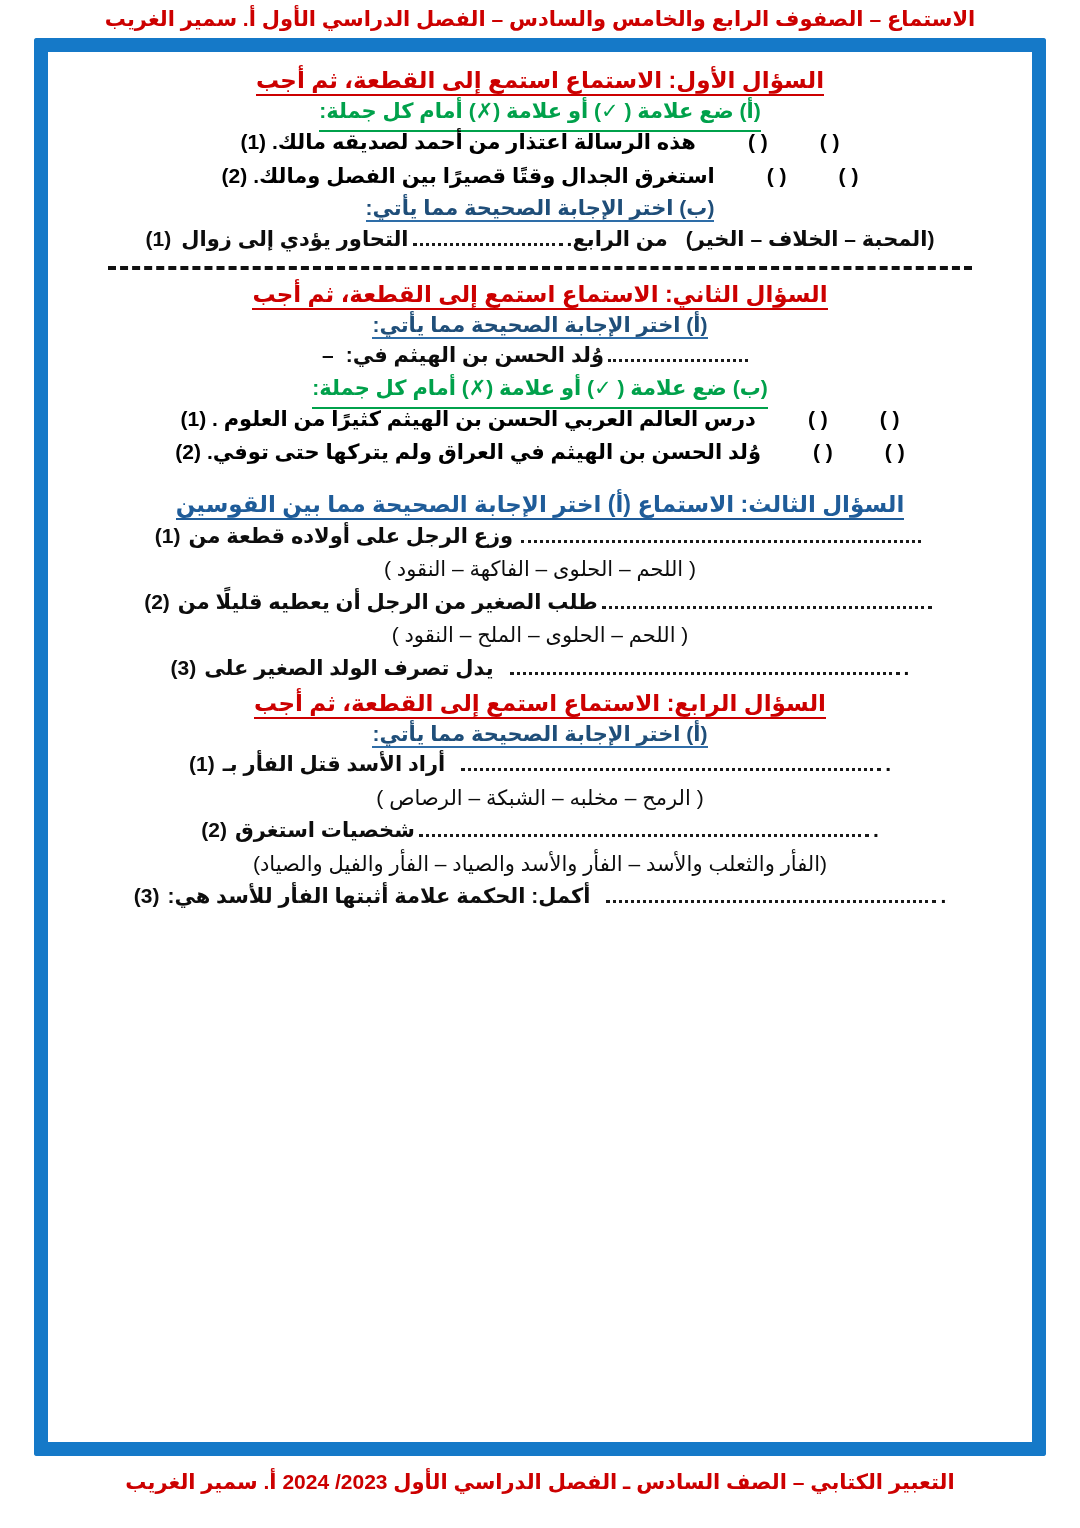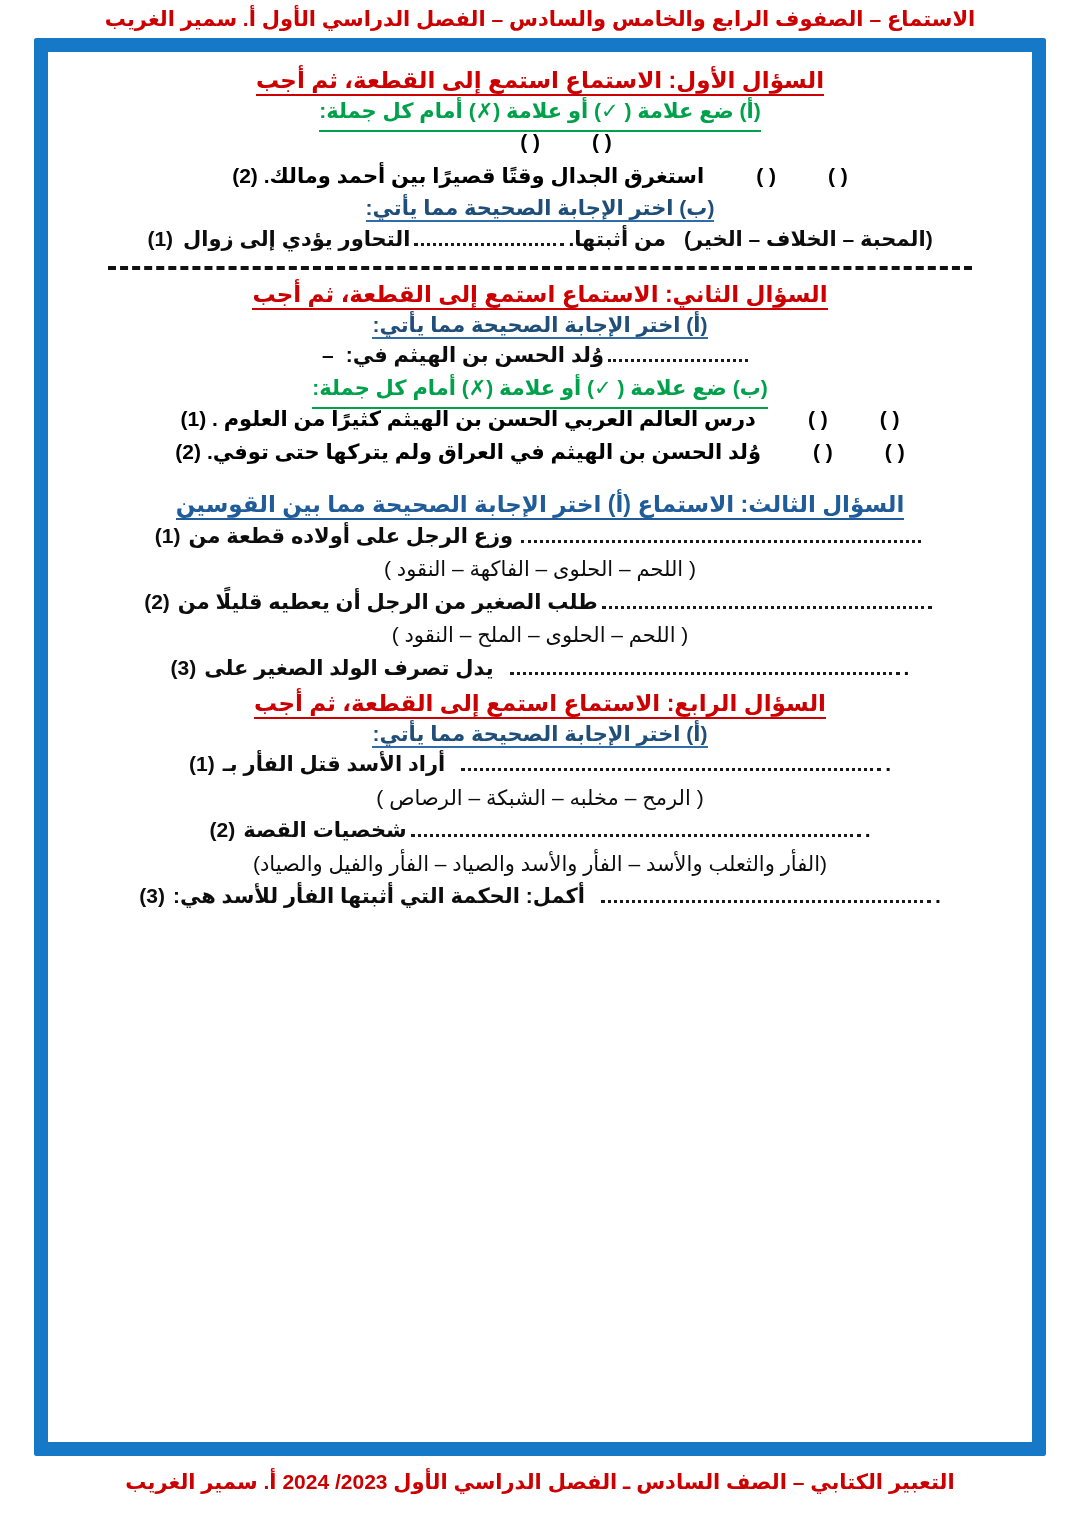--- a/index.html
+++ b/index.html
@@ -195,41 +195,45 @@
 
       <div class="sub-head green">
         <span class="ul">(أ)  ضع علامة ( ✓) أو علامة (✗) أمام كل جملة:</span>
       </div>
 
       <div class="tf-row row-center">
         <span class="slot">(         )</span>
         <span class="gap-a"></span>
         <span class="slot">(         )</span>
         <span class="gap-a"></span>
+        <span class="stem">
+          <span>هذه الرسالة اعتذار من أحمد لصديقه مالك.</span>
+          <span>(1)</span>
+        </span>
       </div>
 
       <div class="tf-row row-center">
         <span class="slot">(         )</span>
         <span class="gap-a"></span>
         <span class="slot">(         )</span>
         <span class="gap-a"></span>
         <span class="stem">
-          <span>استغرق الجدال وقتًا قصيرًا بين أحمد ومالك.</span>
+          <span>استغرق الجدال وقتًا قصيرًا بين الفصل ومالك.</span>
           <span>(2)</span>
         </span>
       </div>
 
       <div class="sub-head navy">
         <span class="ul">(ب) اختر الإجابة الصحيحة مما يأتي:</span>
       </div>
 
       <div class="item row-center">
         <span class="brk">(المحبة – الخلاف – الخير)</span>
         <span style="width:18px"></span>
-        <span class="txt">من أثبتها.</span>
+        <span class="txt">من الرابع.</span>
         <span class="dots d-150"></span>
         <span class="txt">
           <span>التحاور يؤدي إلى زوال</span>
         </span>
         <span style="width:10px"></span>
         <span class="txt">(1)</span>
       </div>
 
       <div class="divider-dashes"></div>
 
@@ -327,33 +331,33 @@
         <span style="width:8px"></span>
         <span class="txt">(1)</span>
       </div>
       <div class="choices row-center">
         <span>( الرمح –  مخلبه – الشبكة – الرصاص )</span>
       </div>
 
       <div class="item row-center">
         <span class="txt">.</span>
         <span class="dots d-450"></span>
-        <span class="txt">شخصيات القصة</span>
+        <span class="txt">شخصيات استغرق</span>
         <span style="width:8px"></span>
         <span class="txt">(2)</span>
       </div>
       <div class="choices row-center">
         <span>(الفأر والثعلب والأسد – الفأر والأسد والصياد – الفأر والفيل والصياد)</span>
       </div>
 
       <div class="item row-center">
         <span class="txt">.</span>
         <span class="dots d-330"></span>
         <span style="width:12px"></span>
-        <span class="txt">أكمل: الحكمة التي أثبتها الفأر للأسد هي:</span>
+        <span class="txt">أكمل: الحكمة علامة أثبتها الفأر للأسد هي:</span>
         <span style="width:8px"></span>
         <span class="txt">(3)</span>
       </div>
 
     </div>
   </div>
 </div>
 
 <div class="banner banner-bottom">التعبير الكتابي – الصف السادس ـ  الفصل الدراسي الأول 2023/ 2024 أ. سمير الغريب</div>
 

